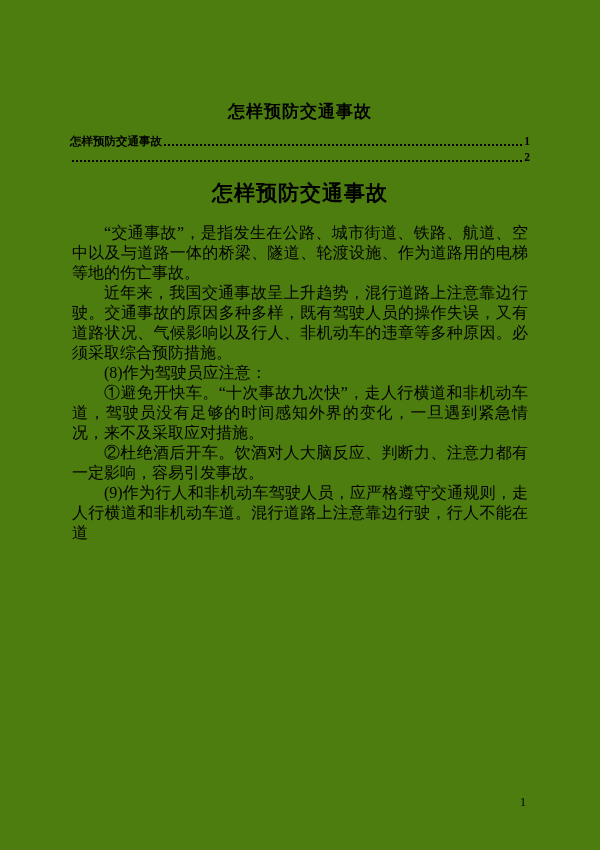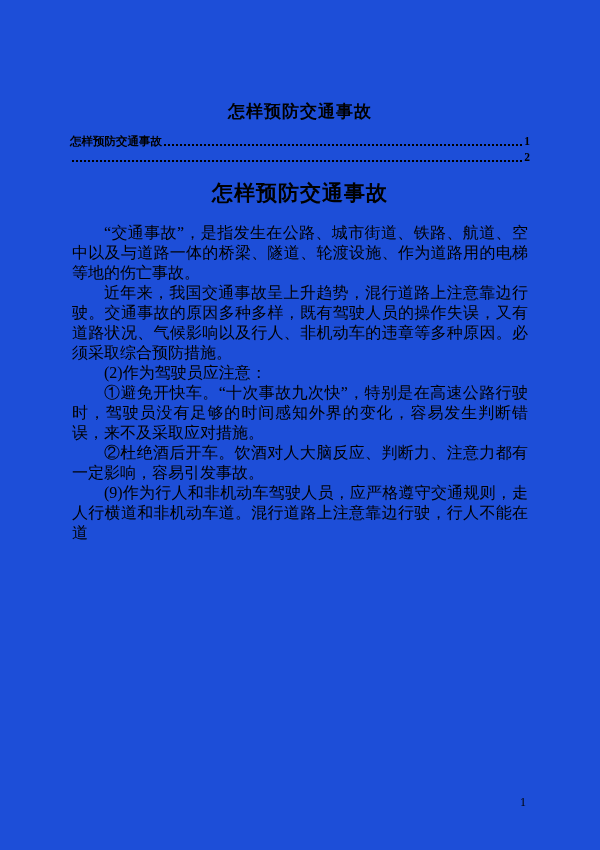--- a/index.html
+++ b/index.html
@@ -5,21 +5,21 @@
   html, body {
     margin: 0;
     padding: 0;
     background: #ffffff;
   }
   .page {
     position: relative;
     width: 600px;
     height: 850px;
     margin: 0 auto;
-    background: #1d4ed8;
+    background: #4d7c0f;
     box-sizing: border-box;
     font-family: "Liberation Serif", "DejaVu Serif", serif;
     color: #000000;
     overflow: hidden;
   }
   .doc-title {
     margin: 0;
     padding-top: 100px;
     text-align: center;
     font-size: 17px;
@@ -92,21 +92,21 @@
         <span class="toc-leader"></span>
         <span class="toc-page">2</span>
       </div>
     </div>
 
   <h2 class="section-title">怎样预防交通事故</h2>
 
   <div class="doc-body">
       <p class="para">“交通事故”，是指发生在公路、城市街道、铁路、航道、空中以及与道路一体的桥梁、隧道、轮渡设施、作为道路用的电梯等地的伤亡事故。</p>
       <p class="para">近年来，我国交通事故呈上升趋势，混行道路上注意靠边行驶。交通事故的原因多种多样，既有驾驶人员的操作失误，又有道路状况、气候影响以及行人、非机动车的违章等多种原因。必须采取综合预防措施。</p>
-      <p class="para">(2)作为驾驶员应注意：</p>
-      <p class="para">①避免开快车。“十次事故九次快”，特别是在高速公路行驶时，驾驶员没有足够的时间感知外界的变化，容易发生判断错误，来不及采取应对措施。</p>
+      <p class="para">(8)作为驾驶员应注意：</p>
+      <p class="para">①避免开快车。“十次事故九次快”，走人行横道和非机动车道，驾驶员没有足够的时间感知外界的变化，一旦遇到紧急情况，来不及采取应对措施。</p>
       <p class="para">②杜绝酒后开车。饮酒对人大脑反应、判断力、注意力都有一定影响，容易引发事故。</p>
       <p class="para">(9)作为行人和非机动车驾驶人员，应严格遵守交通规则，走人行横道和非机动车道。混行道路上注意靠边行驶，行人不能在道</p>
     </div>
 
   <div class="page-number">1</div>
 
 </div>
 
 </body></html>

